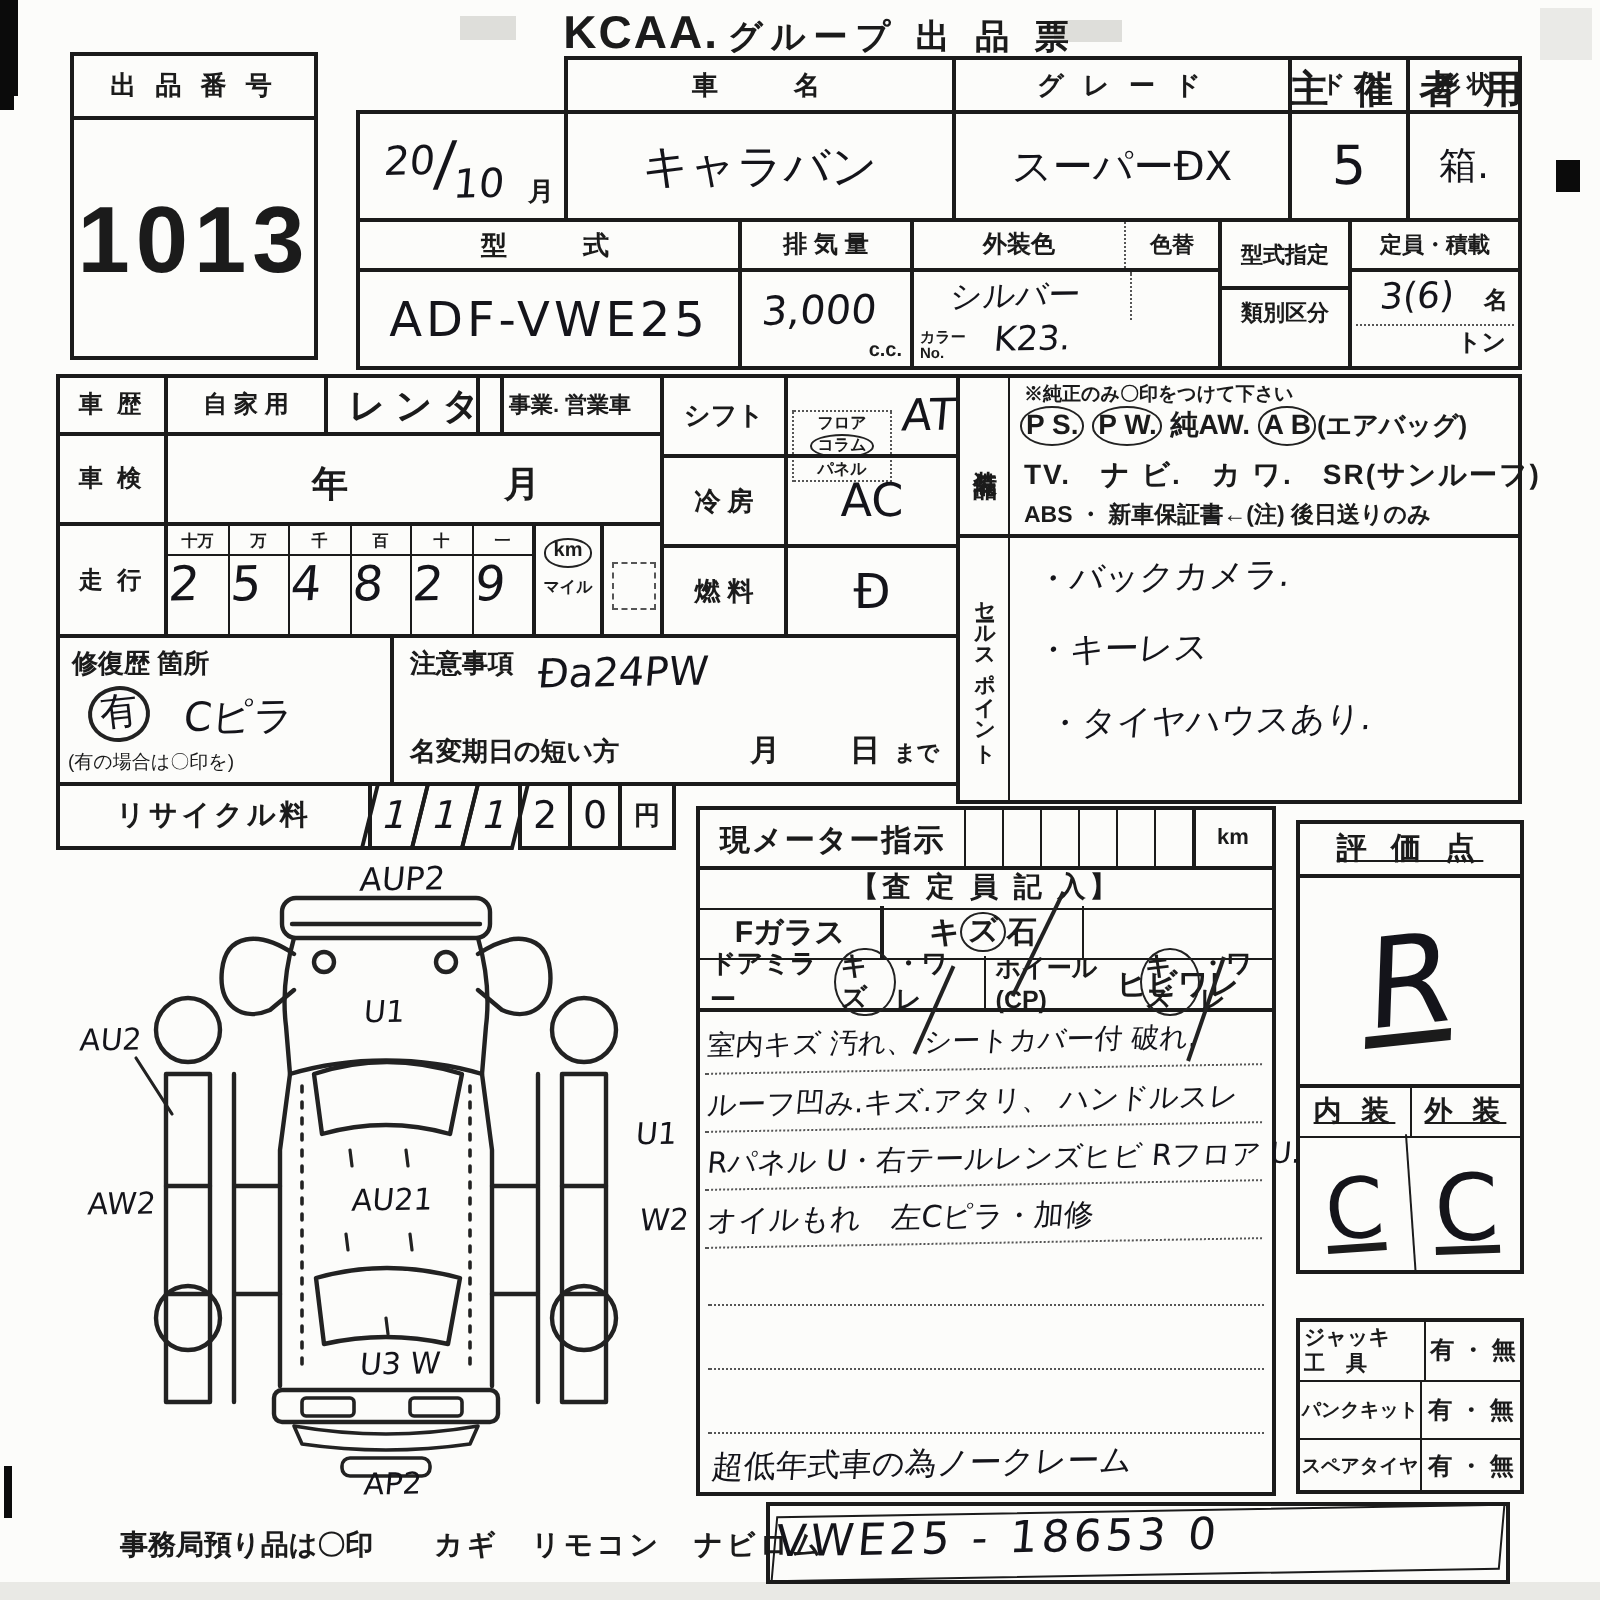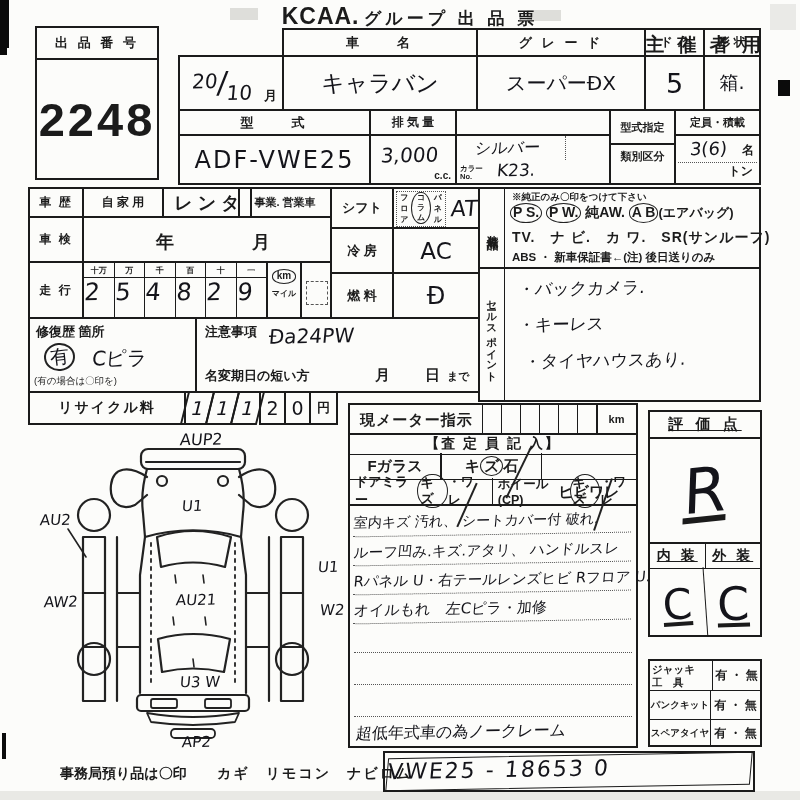--- a/index.html
+++ b/index.html
@@ -29,21 +29,21 @@
   <div class="a" style="left:0;top:268;width:7px;height:55px;background:#0b0b0b;"></div>
   <div class="a" style="left:2px;top:733px;width:4px;height:26px;background:#0b0b0b;"></div>
   <div class="a" style="left:778px;top:80px;width:12px;height:16px;background:#0b0b0b;"></div>
   <div class="a" style="left:230px;top:8px;width:28px;height:12px;background:#c9c9c4;opacity:.6;"></div>
   <div class="a" style="left:527px;top:10px;width:34px;height:11px;background:#c9c9c4;opacity:.6;"></div>
   <div class="a" style="left:770px;top:4px;width:26px;height:26px;background:#d8d8d4;opacity:.5;"></div>
   <div class="a" style="left:0;top:791px;width:800px;height:9px;background:#e9e9e5;"></div>
 
   <div class="a bd3" style="left:35px;top:26px;width:124px;height:154px;">
     <div class="ctr lbl" style="height:30px;border-bottom:2px solid var(--ink);font-size:13px;letter-spacing:3px;">出 品 番 号</div>
-    <div class="ctr" style="height:118px;font-size:47px;font-weight:600;letter-spacing:3px;">2248</div>
+    <div class="ctr" style="height:118px;font-size:47px;font-weight:600;letter-spacing:3px;">1013</div>
   </div>
   <div class="a" style="left:240px;top:3px;width:340px;text-align:center;white-space:nowrap;">
     <span class="lbl" style="font-size:23px;font-weight:800;letter-spacing:1px;">KCAA.</span>
     <span class="lbl" style="font-size:17px;font-weight:800;letter-spacing:4px;">グループ 出 品 票</span>
   </div>
   <div class="a lbl" style="left:600px;top:32px;width:165px;text-align:right;font-size:19px;letter-spacing:4px;">主 催 者 用</div>
 
   <div class="a bd ctr lbl" style="left:282px;top:28px;width:196px;height:29px;font-size:13px;letter-spacing:4px;">車　　名</div>
   <div class="a bd ctr lbl" style="left:476px;top:28px;width:170px;height:29px;font-size:13px;letter-spacing:3px;">グ レ ー ド</div>
   <div class="a bd ctr lbl" style="left:644px;top:28px;width:61px;height:29px;font-size:12px;">ド ア</div>
@@ -55,20 +55,24 @@
     </span>
     <span class="lbl" style="position:absolute;right:5px;bottom:4px;font-size:13px;">月</span>
   </div>
   <div class="a bd ctr hw" style="left:282px;top:55px;width:196px;height:56px;font-size:23px;transform-origin:center;">キャラバン</div>
   <div class="a bd ctr hw" style="left:476px;top:55px;width:170px;height:56px;font-size:20px;">スーパーĐX</div>
   <div class="a bd ctr hw" style="left:644px;top:55px;width:61px;height:56px;font-size:27px;">5</div>
   <div class="a bd ctr hw" style="left:703px;top:55px;width:58px;height:56px;font-size:19px;">箱.</div>
 
   <div class="a bd ctr lbl" style="left:178px;top:109px;width:193px;height:27px;font-size:13px;letter-spacing:4px;">型　　式</div>
   <div class="a bd ctr lbl" style="left:369px;top:109px;width:88px;height:27px;font-size:12px;">排 気 量</div>
+  <div class="a bd" style="left:455px;top:109px;width:156px;height:27px;display:flex;">
+    <div class="ctr lbl" style="flex:1;font-size:12px;">外装色</div>
+    <div class="ctr lbl" style="width:46px;border-left:1.4px dotted #555;font-size:11px;">色替</div>
+  </div>
   <div class="a bd ctr lbl" style="left:609px;top:109px;width:67px;height:36px;font-size:11px;">型式指定</div>
   <div class="a bd ctr lbl" style="left:674px;top:109px;width:87px;height:27px;font-size:11px;">定員・積載</div>
 
   <div class="a bd ctr hw" style="left:178px;top:134px;width:193px;height:51px;font-size:24px;letter-spacing:2px;">ADF-VWE25</div>
   <div class="a bd" style="left:369px;top:134px;width:88px;height:51px;">
     <span class="hw sk" style="position:absolute;left:10px;top:7px;font-size:20px;">3,000</span>
     <span class="lbl" style="position:absolute;right:4px;bottom:2px;font-size:10px;">c.c.</span>
   </div>
   <div class="a bd" style="left:455px;top:134px;width:156px;height:51px;">
     <div class="a" style="left:108px;top:0;height:24px;border-left:1.4px dotted #555;"></div>
@@ -151,21 +155,21 @@
   <div class="a bd ctr lbl" style="left:28px;top:391px;width:158px;height:34px;font-size:14px;letter-spacing:2px;">リサイクル料</div>
   <div class="a digitcell hw" style="left:184px;top:391px;width:27px;height:34px;font-size:19px;transform:skewX(-14deg);">1</div>
   <div class="a digitcell hw" style="left:209px;top:391px;width:27px;height:34px;font-size:19px;transform:skewX(-14deg);">1</div>
   <div class="a digitcell hw" style="left:234px;top:391px;width:27px;height:34px;font-size:19px;transform:skewX(-14deg);">1</div>
   <div class="a digitcell hw" style="left:259px;top:391px;width:27px;height:34px;font-size:19px;">2</div>
   <div class="a digitcell hw" style="left:284px;top:391px;width:27px;height:34px;font-size:19px;">0</div>
   <div class="a bd ctr lbl" style="left:309px;top:391px;width:29px;height:34px;font-size:13px;">円</div>
 
   <div class="a bd ctr lbl" style="left:330px;top:187px;width:64px;height:42px;font-size:13px;">シフト</div>
   <div class="a bd" style="left:392px;top:187px;width:88px;height:42px;">
-    <div class="a" style="left:2px;top:2px;width:50px;height:36px;border:1.2px dotted #555;display:flex;flex-direction:row;justify-content:space-around;text-align:center;">
+    <div class="a" style="left:2px;top:16px;width:50px;height:36px;border:1.2px dotted #555;display:flex;flex-direction:column;justify-content:space-around;text-align:center;">
       <div class="lbl" style="font-size:8px;">フロア</div>
       <div style="font-size:8px;"><span class="circ lbl" style="border-width:1.3px;padding:0 3px;">コラム</span></div>
       <div class="lbl" style="font-size:8px;">パネル</div>
     </div>
     <span class="hw sk" style="position:absolute;left:57px;top:7px;font-size:22px;">AT</span>
   </div>
   <div class="a bd ctr hw" style="left:392px;top:227px;width:88px;height:47px;font-size:23px;">AC</div>
   <div class="a bd ctr lbl" style="left:330px;top:227px;width:64px;height:47px;font-size:13px;">冷 房</div>
   <div class="a bd ctr lbl" style="left:330px;top:272px;width:64px;height:47px;font-size:13px;">燃 料</div>
   <div class="a bd ctr hw" style="left:392px;top:272px;width:88px;height:47px;font-size:24px;">Đ</div>

